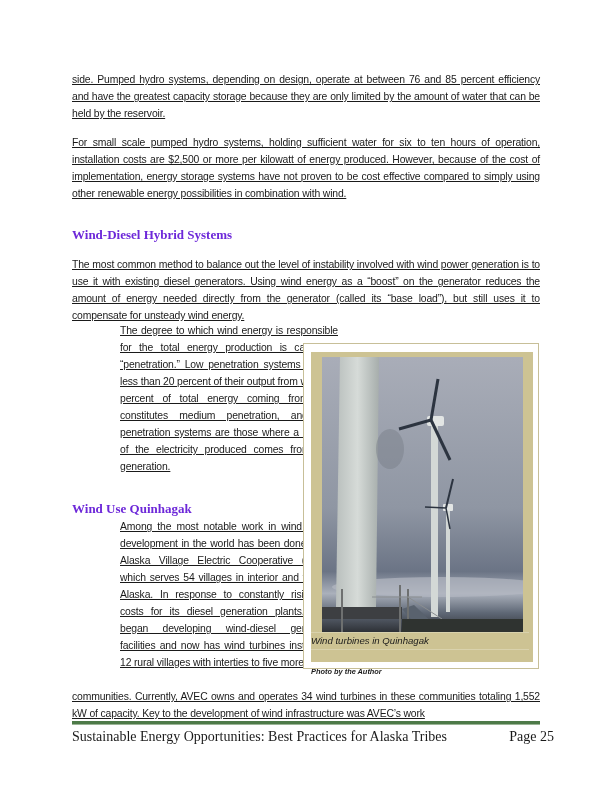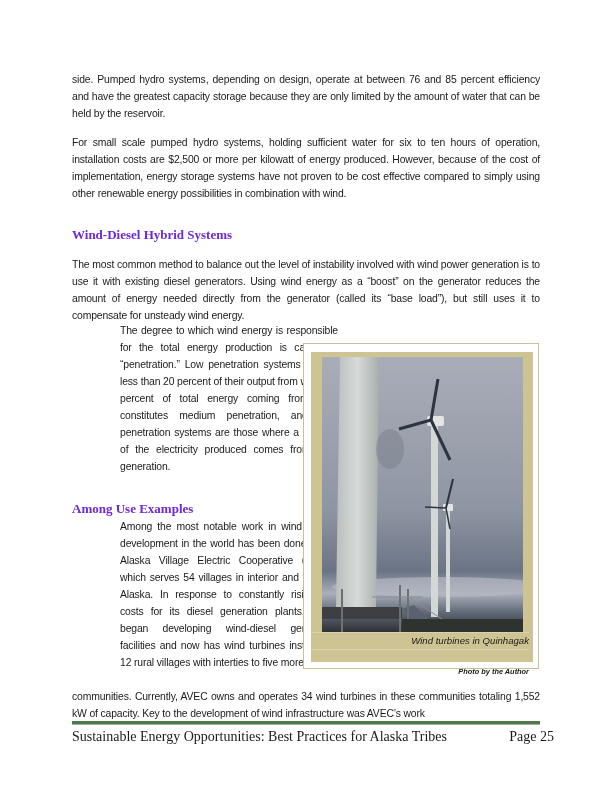--- a/index.html
+++ b/index.html
@@ -1,28 +1,28 @@
 <!DOCTYPE html>
 <html><head>
 <meta charset="utf-8">
 <style>
   html, body { margin: 0; padding: 0; background: #ffffff; }
   body { width: 612px; height: 792px; position: relative; overflow: hidden;
          font-family: "Liberation Sans", sans-serif; color: #1a1a1a; }
   .para { position: absolute; left: 72px; width: 468px; font-size: 10.4px;
-          line-height: 17px; text-align: justify; letter-spacing: -0.15px; margin: 0; }
+          line-height: 17px; text-align: justify; letter-spacing: -0.15px; margin: 0; text-decoration: underline; }
   .para.narrow { width: 218px; margin-left: 48px; }
   .heading { position: absolute; left: 72px; margin: 0; font-family: "Liberation Serif", serif;
              font-weight: bold; font-size: 13px; color: #6d28d9; }
   .figure-frame { position: absolute; left: 303px; top: 343px; width: 236px; height: 326px;
                   border: 1px solid #c7bf98; box-sizing: border-box; background: #fff; }
   .figure-inner { position: absolute; left: 311px; top: 352px; width: 222px; height: 310px;
                   background: #cdc393; }
   .photo { position: absolute; left: 322px; top: 357px; width: 201px; height: 275px; overflow: hidden; }
-  .caption { position: absolute; left: 311px; width: 218px; text-align: right;
+  .caption { position: absolute; left: 311px; width: 218px; text-align: left;
              font-style: italic; color: #1a1a1a; }
   .caption.main { top: 632px; height: 16px; line-height: 16px; font-size: 9.6px;
                   border-top: 1px solid #d9d2ad; border-bottom: 1px solid #d9d2ad; }
   .caption.sub { top: 649px; height: 13px; line-height: 13px; font-size: 7.4px; font-weight: bold; margin-top: 16px; }
   .footer-rule { position: absolute; left: 72px; top: 721px; width: 468px; height: 3px; background: #4d7a48; }
   .footer-rule-light { position: absolute; left: 72px; top: 724px; width: 468px; height: 1px; background: #9bb596; }
   .footer-left, .footer-right { position: absolute; top: 729px; font-family: "Liberation Serif", serif;
                   font-size: 14px; color: #1a1a1a; }
   .footer-left { left: 72px; }
   .footer-right { right: 58px; }
@@ -31,21 +31,21 @@
 <body>
 
 <p class="para" style="top:71px;">side. Pumped hydro systems, depending on design, operate at between 76 and 85 percent efficiency and have the greatest capacity storage because they are only limited by the amount of water that can be held by the reservoir.</p>
 <p class="para" style="top:134px;">For small scale pumped hydro systems, holding sufficient water for six to ten hours of operation, installation costs are $2,500 or more per kilowatt of energy produced. However, because of the cost of implementation, energy storage systems have not proven to be cost effective compared to simply using other renewable energy possibilities in combination with wind.</p>
 
 <h2 class="heading" style="top:227px;">Wind-Diesel Hybrid Systems</h2>
 <p class="para" style="top:256px;">The most common method to balance out the level of instability involved with wind power generation is to use it with existing diesel generators. Using wind energy as a “boost” on the generator reduces the amount of energy needed directly from the generator (called its “base load”), but still uses it to compensate for unsteady wind energy.</p>
 
 <p class="para narrow" style="top:322px;">The degree to which wind energy is responsible for the total energy production is called its “penetration.” Low penetration systems receive less than 20 percent of their output from wind, 50 percent of total energy coming from wind constitutes medium penetration, and high penetration systems are those where a majority of the electricity produced comes from wind generation.</p>
 
-<h2 class="heading" style="top:501px;">Among Use Examples</h2>
+<h2 class="heading" style="top:501px;">Wind Use Quinhagak</h2>
 <p class="para narrow" style="top:518px;">Among the most notable work in wind energy development in the world has been done by the Alaska Village Electric Cooperative (AVEC), which serves 54 villages in interior and western Alaska. In response to constantly rising fuel costs for its diesel generation plants, AVEC began developing wind-diesel generation facilities and now has wind turbines installed in 12 rural villages with interties to five more</p>
 <p class="para" style="top:688px;">communities. Currently, AVEC owns and operates 34 wind turbines in these communities totaling 1,552 kW of capacity. Key to the development of wind infrastructure was AVEC’s work</p>
 
 <div class="figure-frame"></div>
 <div class="figure-inner"></div>
 <div class="photo">
   <svg width="201" height="275" viewBox="0 0 201 275" xmlns="http://www.w3.org/2000/svg">
     <defs>
       <linearGradient id="sky" x1="0" y1="0" x2="0" y2="1">
         <stop offset="0" stop-color="#a9adb8"></stop>

